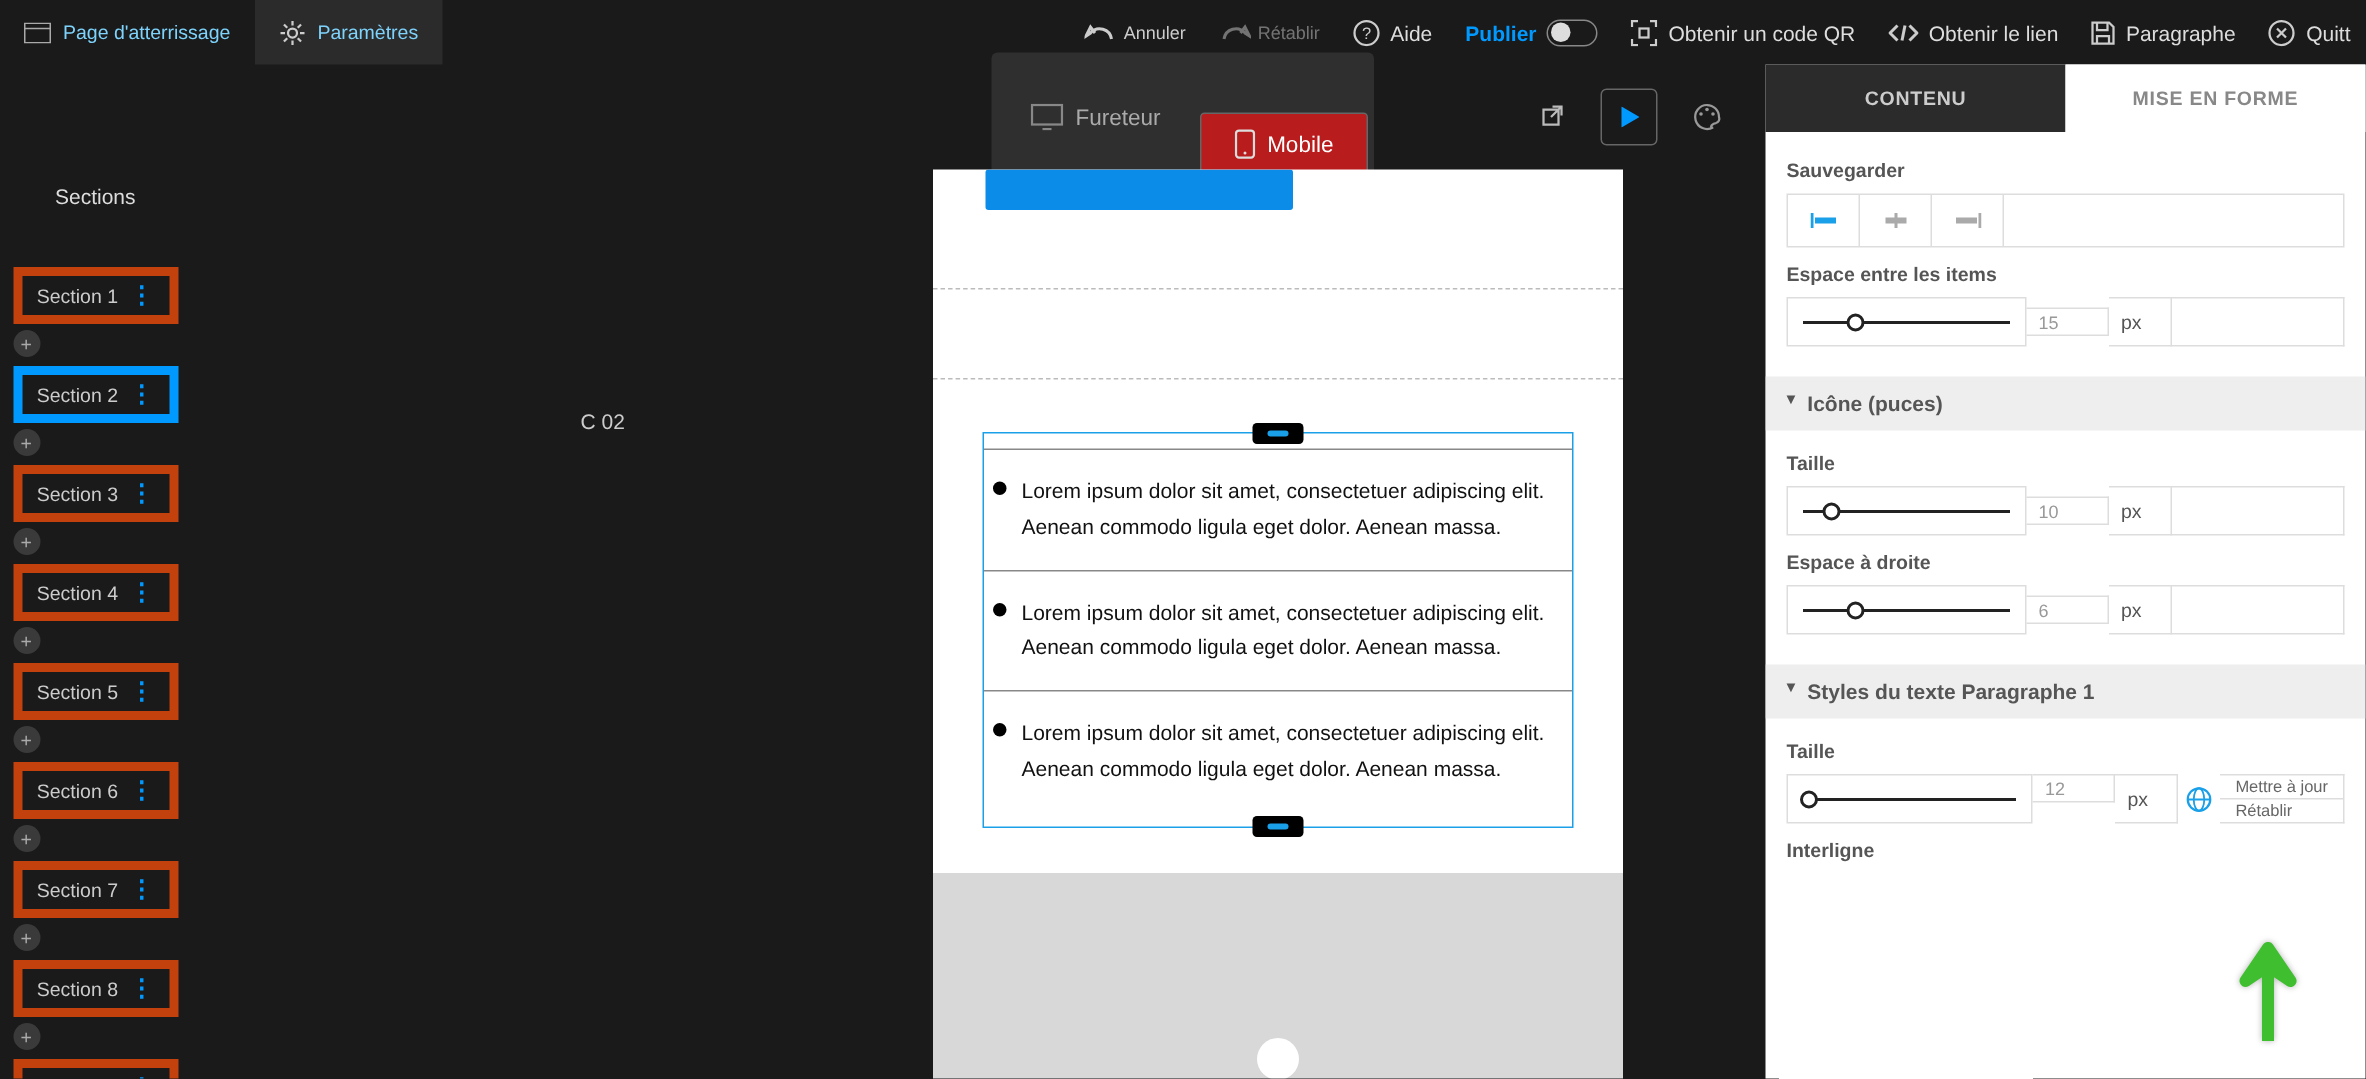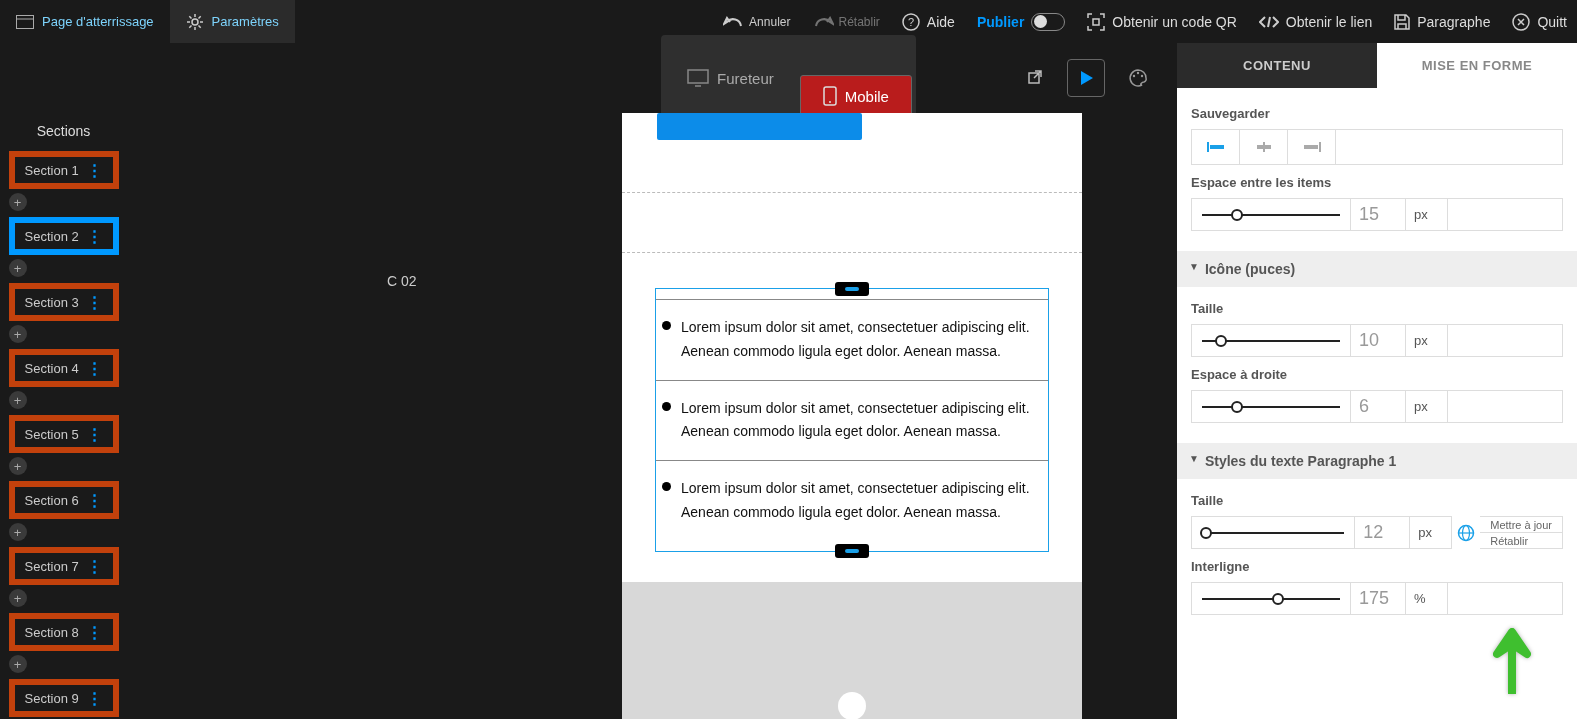--- a/index.html
+++ b/index.html
@@ -18,21 +18,21 @@
 .viewbar { display: flex; justify-content: center; align-items: center; height: 70px; position: relative; }
 .viewbar-group { display: flex; background: #2f2f2f; border-radius: 4px; padding: 4px; gap: 4px; }
 .vbtn { display: flex; align-items: center; gap: 8px; padding: 10px 22px; color: #aaa; border-radius: 3px; font-size: 15px; cursor: pointer; }
 .vbtn.active { background: #b91c1c; color: #fff; border: 1px solid #666; margin-top: 36px; }
 .viewbar-right { position: absolute; right: 420px; display: flex; gap: 14px; align-items: center; }
 .sq { width: 38px; height: 38px; display: flex; align-items: center; justify-content: center; cursor: pointer; }
 .playbtn { border: 1px solid #666; border-radius: 4px; }
 .playbtn svg path { fill: #0099ff; }
 
 .main { display: flex; height: calc(719px - 113px); }
-.sidebar { width: 127px; display: flex; flex-direction: column; align-items: center; padding-top: 0; }
+.sidebar { width: 127px; display: flex; flex-direction: column; align-items: center; padding-top: 0; gap: 27px; }
 .sidebar-title { padding: 10px 0 12px; font-size: 14px; color: #ddd; }
 .section-item { width: 110px; height: 38px; border: 6px solid #c2410c; display: flex; align-items: center; justify-content: space-between; padding: 0 10px; font-size: 13px; color: #ccc; cursor: pointer; margin-bottom: 2px; }
 .section-item.active { border-color: #0099ff; }
 .section-dots { color: #0099ff; font-size: 16px; font-weight: bold; }
 .add-dot { width: 18px; height: 18px; border-radius: 50%; background: #3a3a3a; color: #aaa; display: flex; align-items: center; justify-content: center; font-size: 13px; margin: 4px 0 6px; cursor: pointer; }
 
 .canvas { flex: 1; display: flex; justify-content: center; position: relative; }
 .c-label { position: absolute; left: 260px; top: 160px; color: #ccc; font-size: 14px; }
 .device { width: 460px; background: #fff; margin-top: 0; height: 100%; position: relative; overflow: hidden; }
 .prev-box { height: 80px; padding: 0 35px; border-bottom: 1px dashed #bbb; }
@@ -56,21 +56,21 @@
 .ptab.inactive { background: #2b2b2b; color: #ccc; }
 .ptab.active { background: #fff; color: #888; }
 .panel-body { flex: 1; overflow-y: auto; padding: 8px 14px 30px; color: #444; }
 .prop-label { font-size: 13px; font-weight: bold; color: #555; margin: 10px 0 8px; }
 .align-row { display: flex; border: 1px solid #ddd; height: 36px; }
 .align-btn { width: 48px; display: flex; align-items: center; justify-content: center; border-right: 1px solid #ddd; cursor: pointer; }
 .slider-row { display: flex; gap: 0; align-items: center; }
 .slider-track { flex: 1; height: 33px; border: 1px solid #ddd; position: relative; display: flex; align-items: center; padding: 0 10px; }
 .track-line { height: 2px; background: #222; width: 100%; position: relative; }
 .thumb { position: absolute; width: 12px; height: 12px; border-radius: 50%; background: #fff; border: 2px solid #222; top: 50%; transform: translate(-50%,-50%); }
-.num-box { width: 55px; height: 33px; border: 1px solid #ddd; border-left: none; display: flex; align-items: center; padding: 0 8px; color: #999; font-size: 18px; }
+.num-box { width: 55px; height: 19px; border: 1px solid #ddd; border-left: none; display: flex; align-items: center; padding: 0 8px; color: #999; font-size: 12px; }
 .unit-box { width: 42px; height: 33px; border: 1px solid #ddd; border-left: none; display: flex; align-items: center; padding: 0 8px; color: #555; font-size: 13px; }
 .extra-box { flex: 0 0 115px; height: 33px; border: 1px solid #ddd; border-left: none; }
 .collapse-hdr { background: #eee; padding: 10px 0 10px 4px; margin: 20px -14px 14px; font-size: 14px; font-weight: bold; color: #555; display: flex; align-items: flex-start; gap: 6px; }
 .collapse-hdr::before { content: "▼"; font-size: 10px; margin-left: 8px; }
 .globe-row { display: flex; align-items: stretch; }
 .globe-ic { width: 24px; display: flex; align-items: center; justify-content: center; color: #1aa0e8; font-size: 16px; margin: 0 2px; }
 .minibtns { display: flex; flex-direction: column; border: 1px solid #ddd; border-left: none; }
 .minibtn { flex: 1; padding: 0 10px; font-size: 11px; color: #666; display: flex; align-items: center; cursor: pointer; }
 .minibtn:first-child { border-bottom: 1px solid #ddd; }
 
@@ -375,30 +375,20 @@
             <line x1="1.5" y1="9" x2="16.5" y2="9" stroke="#1aa0e8" stroke-width="1.2"></line>
           </svg>
       </div>
       <div class="minibtns">
         <div class="minibtn">Mettre à jour</div>
         <div class="minibtn">Rétablir</div>
       </div>
     </div>
 
     <div class="prop-label">Interligne</div>
-    <div class="slider-row">
-      <div class="slider-track">
-          <div class="track-line">
-            <div class="thumb" style="left:55%"></div>
-          </div>
-        </div>
-      <div class="num-box">175</div>
-      <div class="unit-box">%</div>
-      <div class="extra-box"></div>
-    </div>
 
   </div>
 </div>
 
 <div class="arrow-overlay">
   <svg width="50" height="70">
       <path d="M25 68 L25 18 M25 6 L10 28 L25 18 L40 28 Z" fill="#3fbf2f" stroke="#3fbf2f" stroke-width="8" stroke-linejoin="round"></path>
     </svg>
 </div>
 

